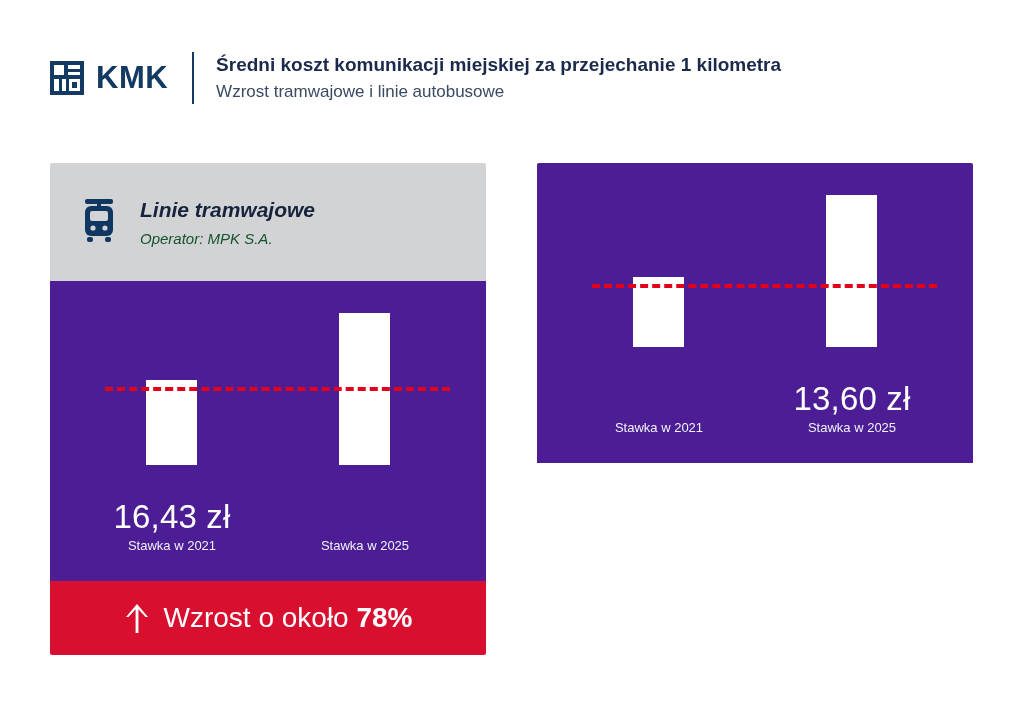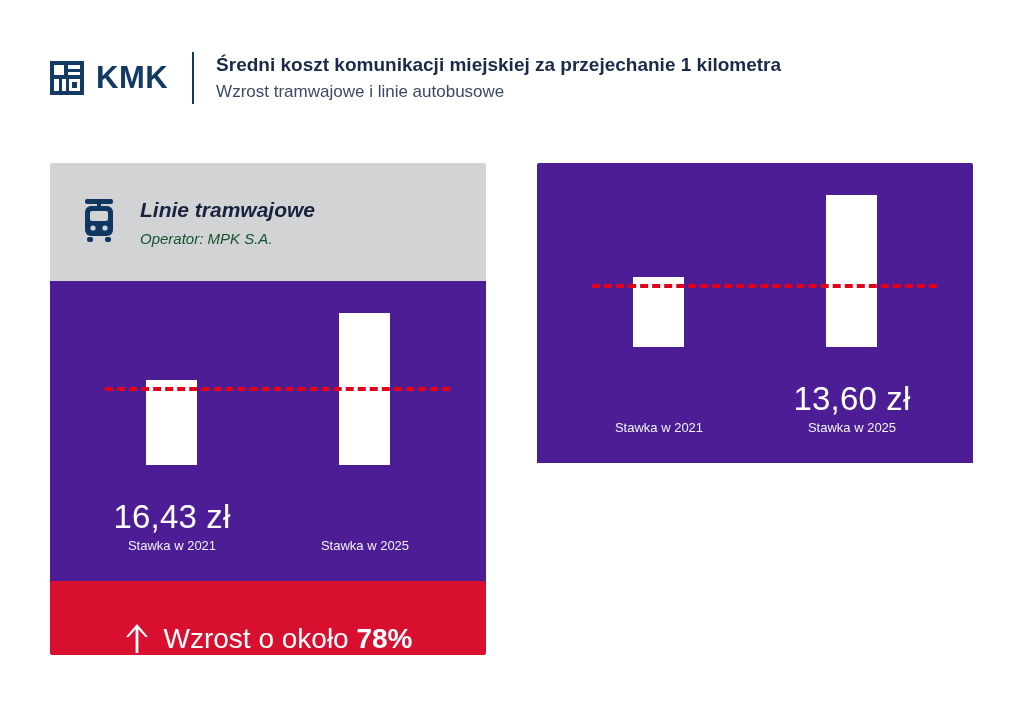--- a/index.html
+++ b/index.html
@@ -158,21 +158,21 @@
   .value-label {
     font-size: 13px;
     margin-top: 5px;
     color: #f0f3f7;
   }
 
   .card-foot {
     background: #d80f2e;
     height: 74px;
     display: flex;
-    align-items: flex-end;
+    align-items: center;
     justify-content: center;
     gap: 14px;
     color: #ffffff;
   }
   .foot-arrow {
     display: flex;
     align-items: center;
     justify-content: center;
     width: 26px;
     height: 34px;

